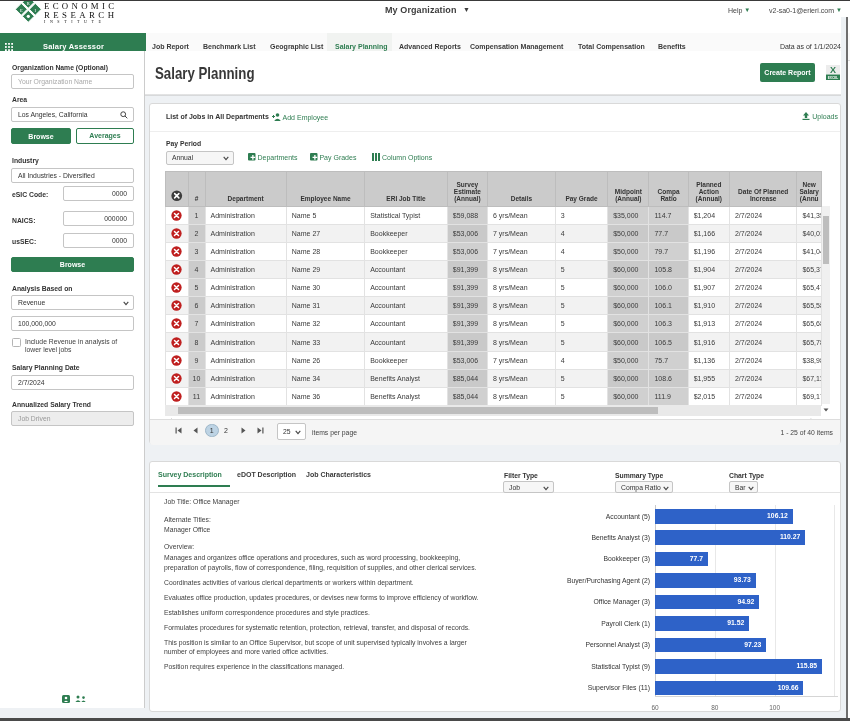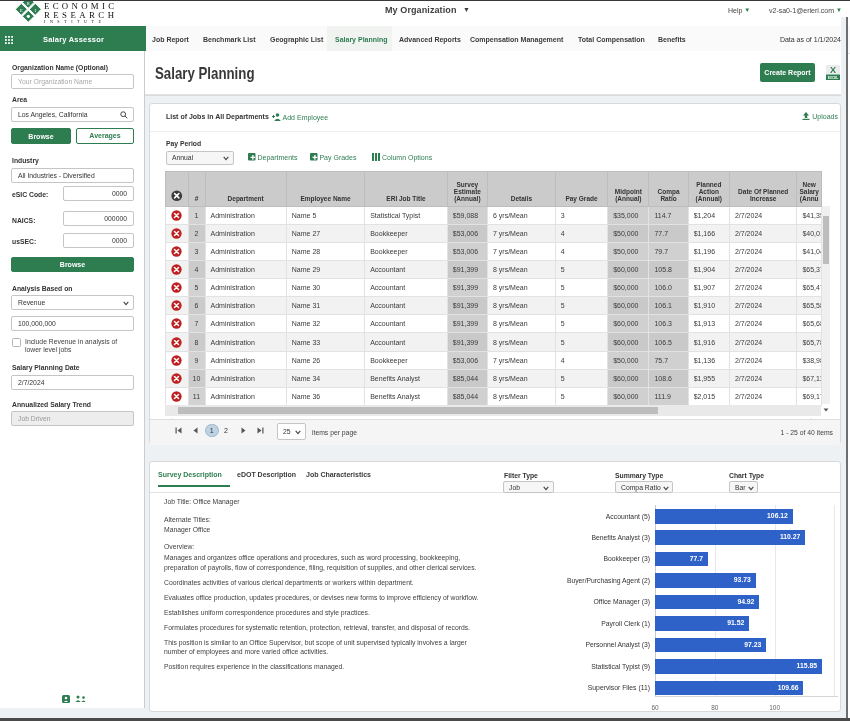--- a/index.html
+++ b/index.html
@@ -6,21 +6,21 @@
 html,body { width:850px; height:721px; overflow:hidden; }
 #app { position:relative; width:850px; height:721px; background:#fff; font-family:"Liberation Sans", sans-serif; color:#333; }
 
 #topline { position:absolute; left:0; top:0; width:850px; height:1px; background:#3a3a3a; z-index:50; }
 #topbar { position:absolute; left:0; top:0; width:850px; height:23px; background:#fff; }
 #myorg { position:absolute; left:385px; top:4.5px; font-size:9px; font-weight:bold; color:#3d3d3d; letter-spacing:.1px; }
 #myorg .car { color:#3d3d3d; font-size:7px; vertical-align:1px; margin-left:4px;}
 .toplink { position:absolute; top:7px; font-size:7px; color:#444; }
 .gcar { color:#2e7d51; font-size:6px; vertical-align:1px; }
 
-#navrow { position:absolute; left:0; top:26px; width:850px; height:28px; background:#fafafa; border-bottom:1px solid #ddd; }
+#navrow { position:absolute; left:0; top:33px; width:850px; height:28px; background:#fafafa; border-bottom:1px solid #ddd; }
 #greenbar { position:absolute; left:0; top:0; width:146px; height:28px; background:#2e7d51; }
 #gridicon { position:absolute; left:5px; top:10px; width:8px; height:8px; }
 #salassessor { position:absolute; left:43px; top:9px; color:#fff; font-size:7.5px; font-weight:bold; letter-spacing:.2px;}
 .tab { position:absolute; top:9.5px; font-size:7px; font-weight:bold; color:#3a3a3a; }
 #tabactive { position:absolute; left:327px; top:0; width:65px; height:28px; background:#f1f3f1; border-bottom:2.5px solid #2e7d51; }
 #tabactive span { position:absolute; left:8px; top:9.5px; font-size:7px; font-weight:bold; color:#2e7d51; }
 #dataasof { position:absolute; right:9px; top:9.5px; font-size:7px; color:#333; }
 #sidebar { position:absolute; left:0; top:51px; width:145px; height:657px; background:#fff; border-right:1px solid #ccc; }
 #belowside { position:absolute; left:0; top:708px; width:145px; height:10px; background:#eef1f4; }
 .slabel { position:absolute; left:12px; font-size:6.8px; font-weight:bold; color:#333; }

